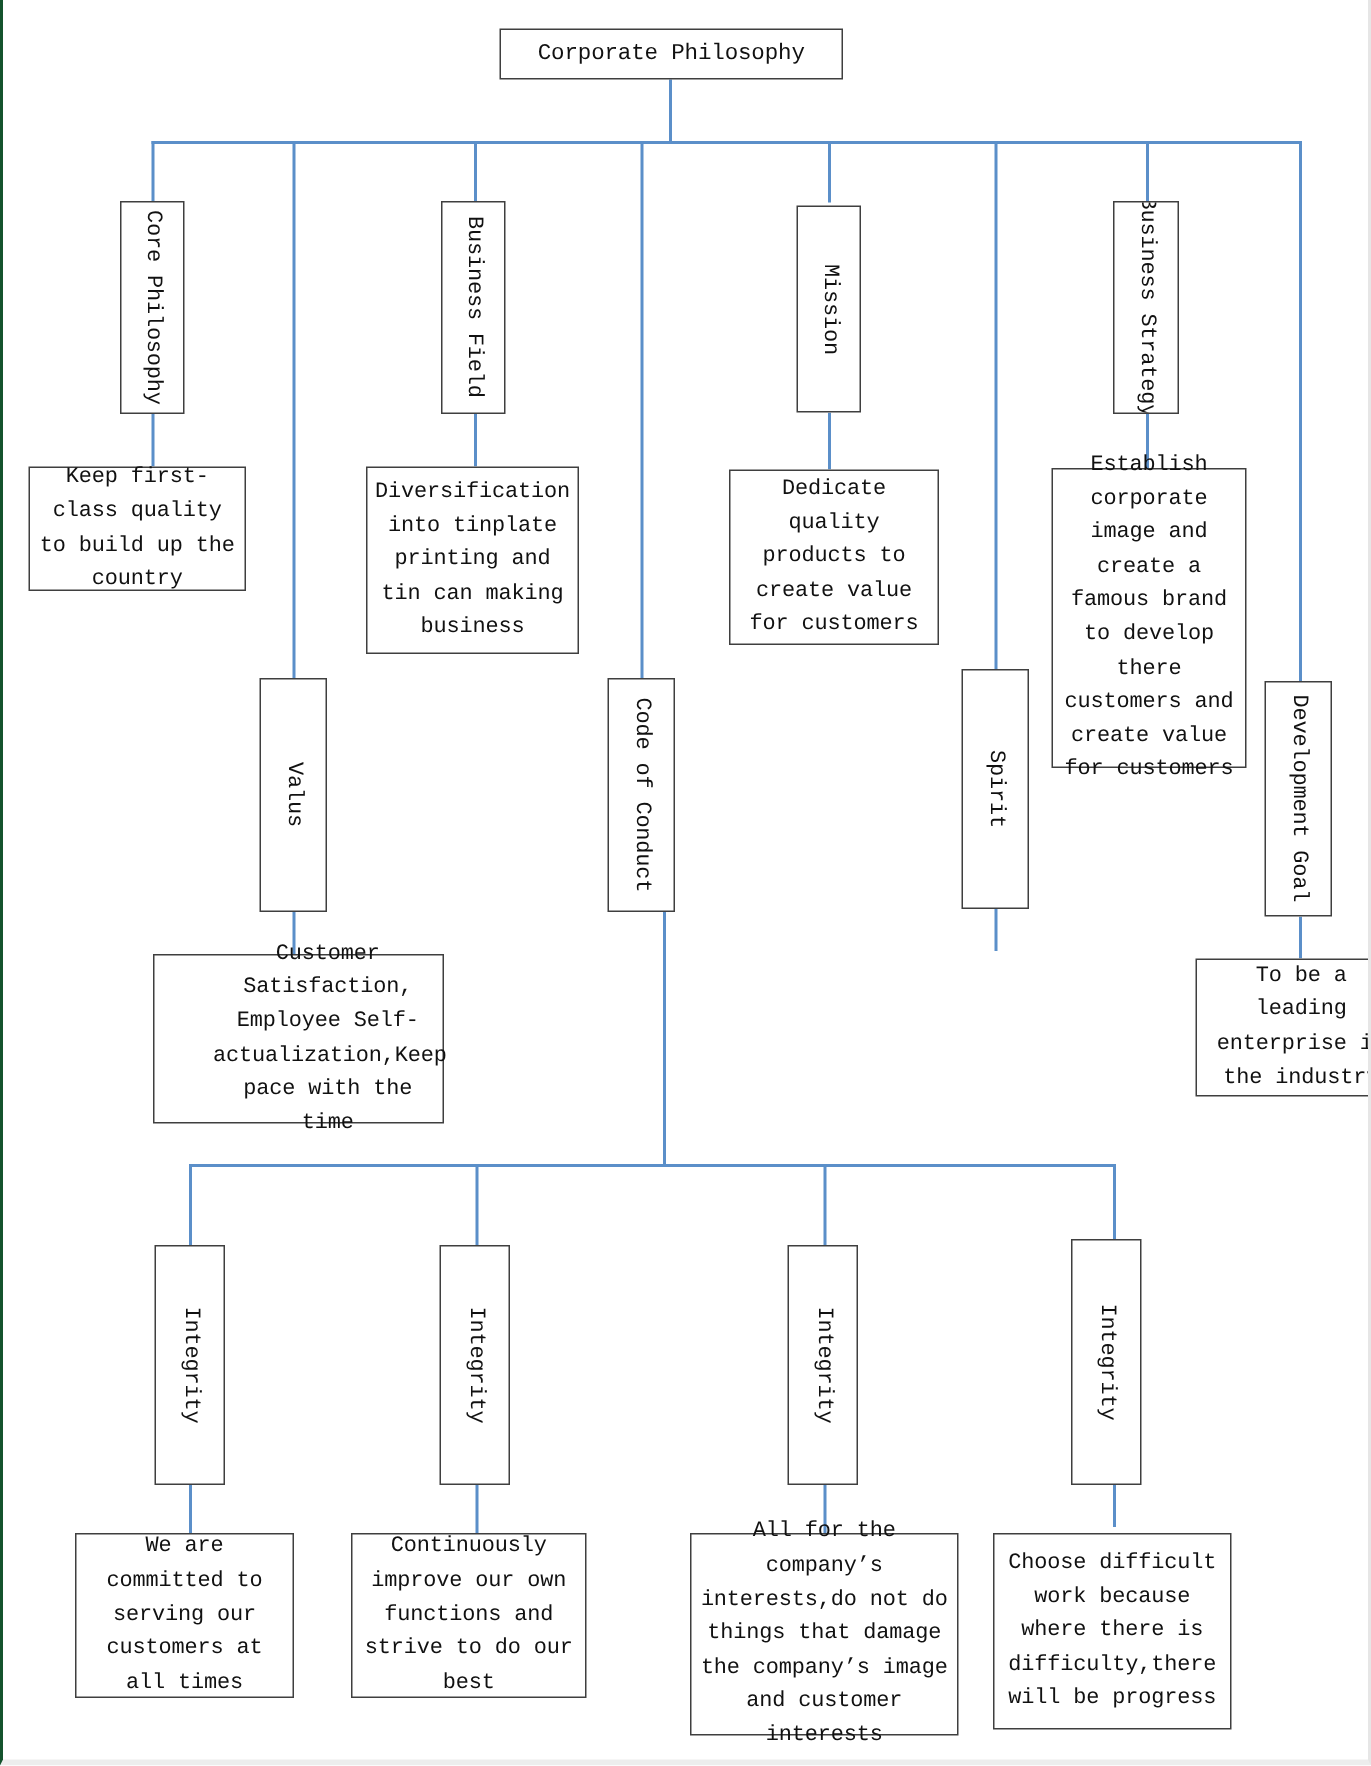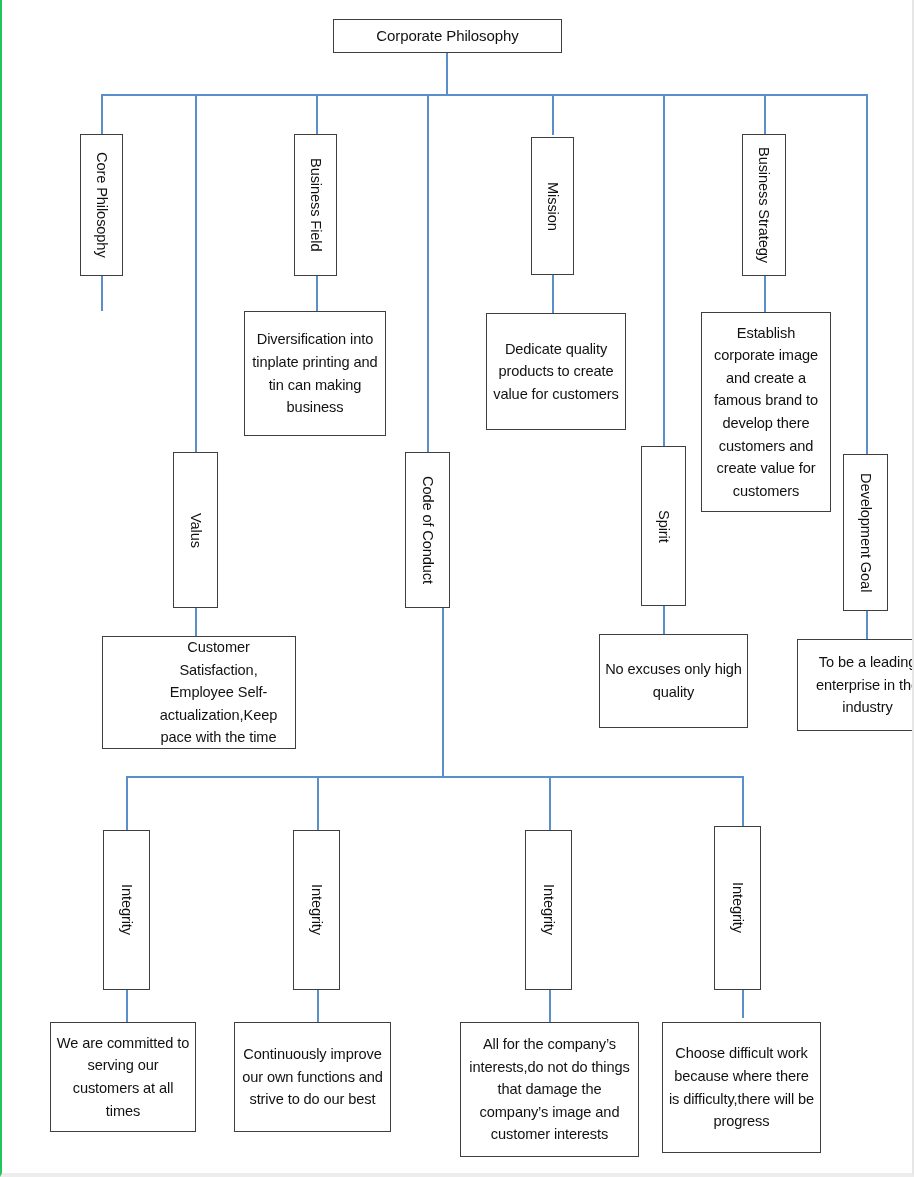--- a/index.html
+++ b/index.html
@@ -9,25 +9,26 @@
     background: #ffffff;
   }
   body {
     font-family: "Liberation Sans", "DejaVu Sans", sans-serif;
   }
   #canvas {
     position: relative;
     width: 914px;
     height: 1177px;
     background: #ffffff;
-    border-left: 2px solid #22c55e;
+    border-left: 2px solid #14532d;
     border-right: 2px solid #e6e6e6;
     border-bottom: 4px solid #ededed;
     box-sizing: border-box;
     overflow: hidden;
+    font-family: Liberation Mono, monospace;
   }
   
   .box {
     position: absolute;
     box-sizing: border-box;
     background: #ffffff;
     border: 1.4px solid #3f3f3f;
     display: flex;
     align-items: center;
     justify-content: center;
@@ -119,20 +120,23 @@
   </div>
 
   <div class="box vert" style="left:529px; top:137px; width:43px; height:138px;">
     <span class="txt">Mission</span>
   </div>
 
   <div class="box vert" style="left:740px; top:134px; width:44px; height:142px;">
     <span class="txt">Business Strategy</span>
   </div>
 
+  <div class="box horiz" style="left:17px; top:311px; width:145px; height:83px;">
+    <span class="txt">Keep first-class quality to build up the country</span>
+  </div>
 
   <div class="box horiz" style="left:242px; top:311px; width:142px; height:125px;">
     <span class="txt">Diversification into tinplate printing and tin can making business</span>
   </div>
 
   <div class="box horiz" style="left:484px; top:313px; width:140px; height:117px;justify-content:flex-end;">
     <span class="txt">Dedicate quality products to create value for customers</span>
   </div>
 
   <div class="box horiz" style="left:699px; top:312px; width:130px; height:200px;">
@@ -152,23 +156,20 @@
   </div>
 
   <div class="box vert" style="left:841px; top:454px; width:45px; height:157px;">
     <span class="txt">Development Goal</span>
   </div>
 
   <div class="box horiz" style="left:100px; top:636px; width:194px; height:113px;padding-left:39px;">
     <span class="txt">Customer Satisfaction, Employee Self-actualization,Keep pace with the time</span>
   </div>
 
-  <div class="box horiz" style="left:597px; top:634px; width:149px; height:94px;">
-    <span class="txt">No excuses only high quality</span>
-  </div>
 
   <div class="box horiz" style="left:795px; top:639px; width:141px; height:92px;">
     <span class="txt">To be a leading enterprise in the industry</span>
   </div>
 
   <div class="box vert" style="left:101px; top:830px; width:47px; height:160px;">
     <span class="txt">Integrity</span>
   </div>
 
   <div class="box vert" style="left:291px; top:830px; width:47px; height:160px;">

